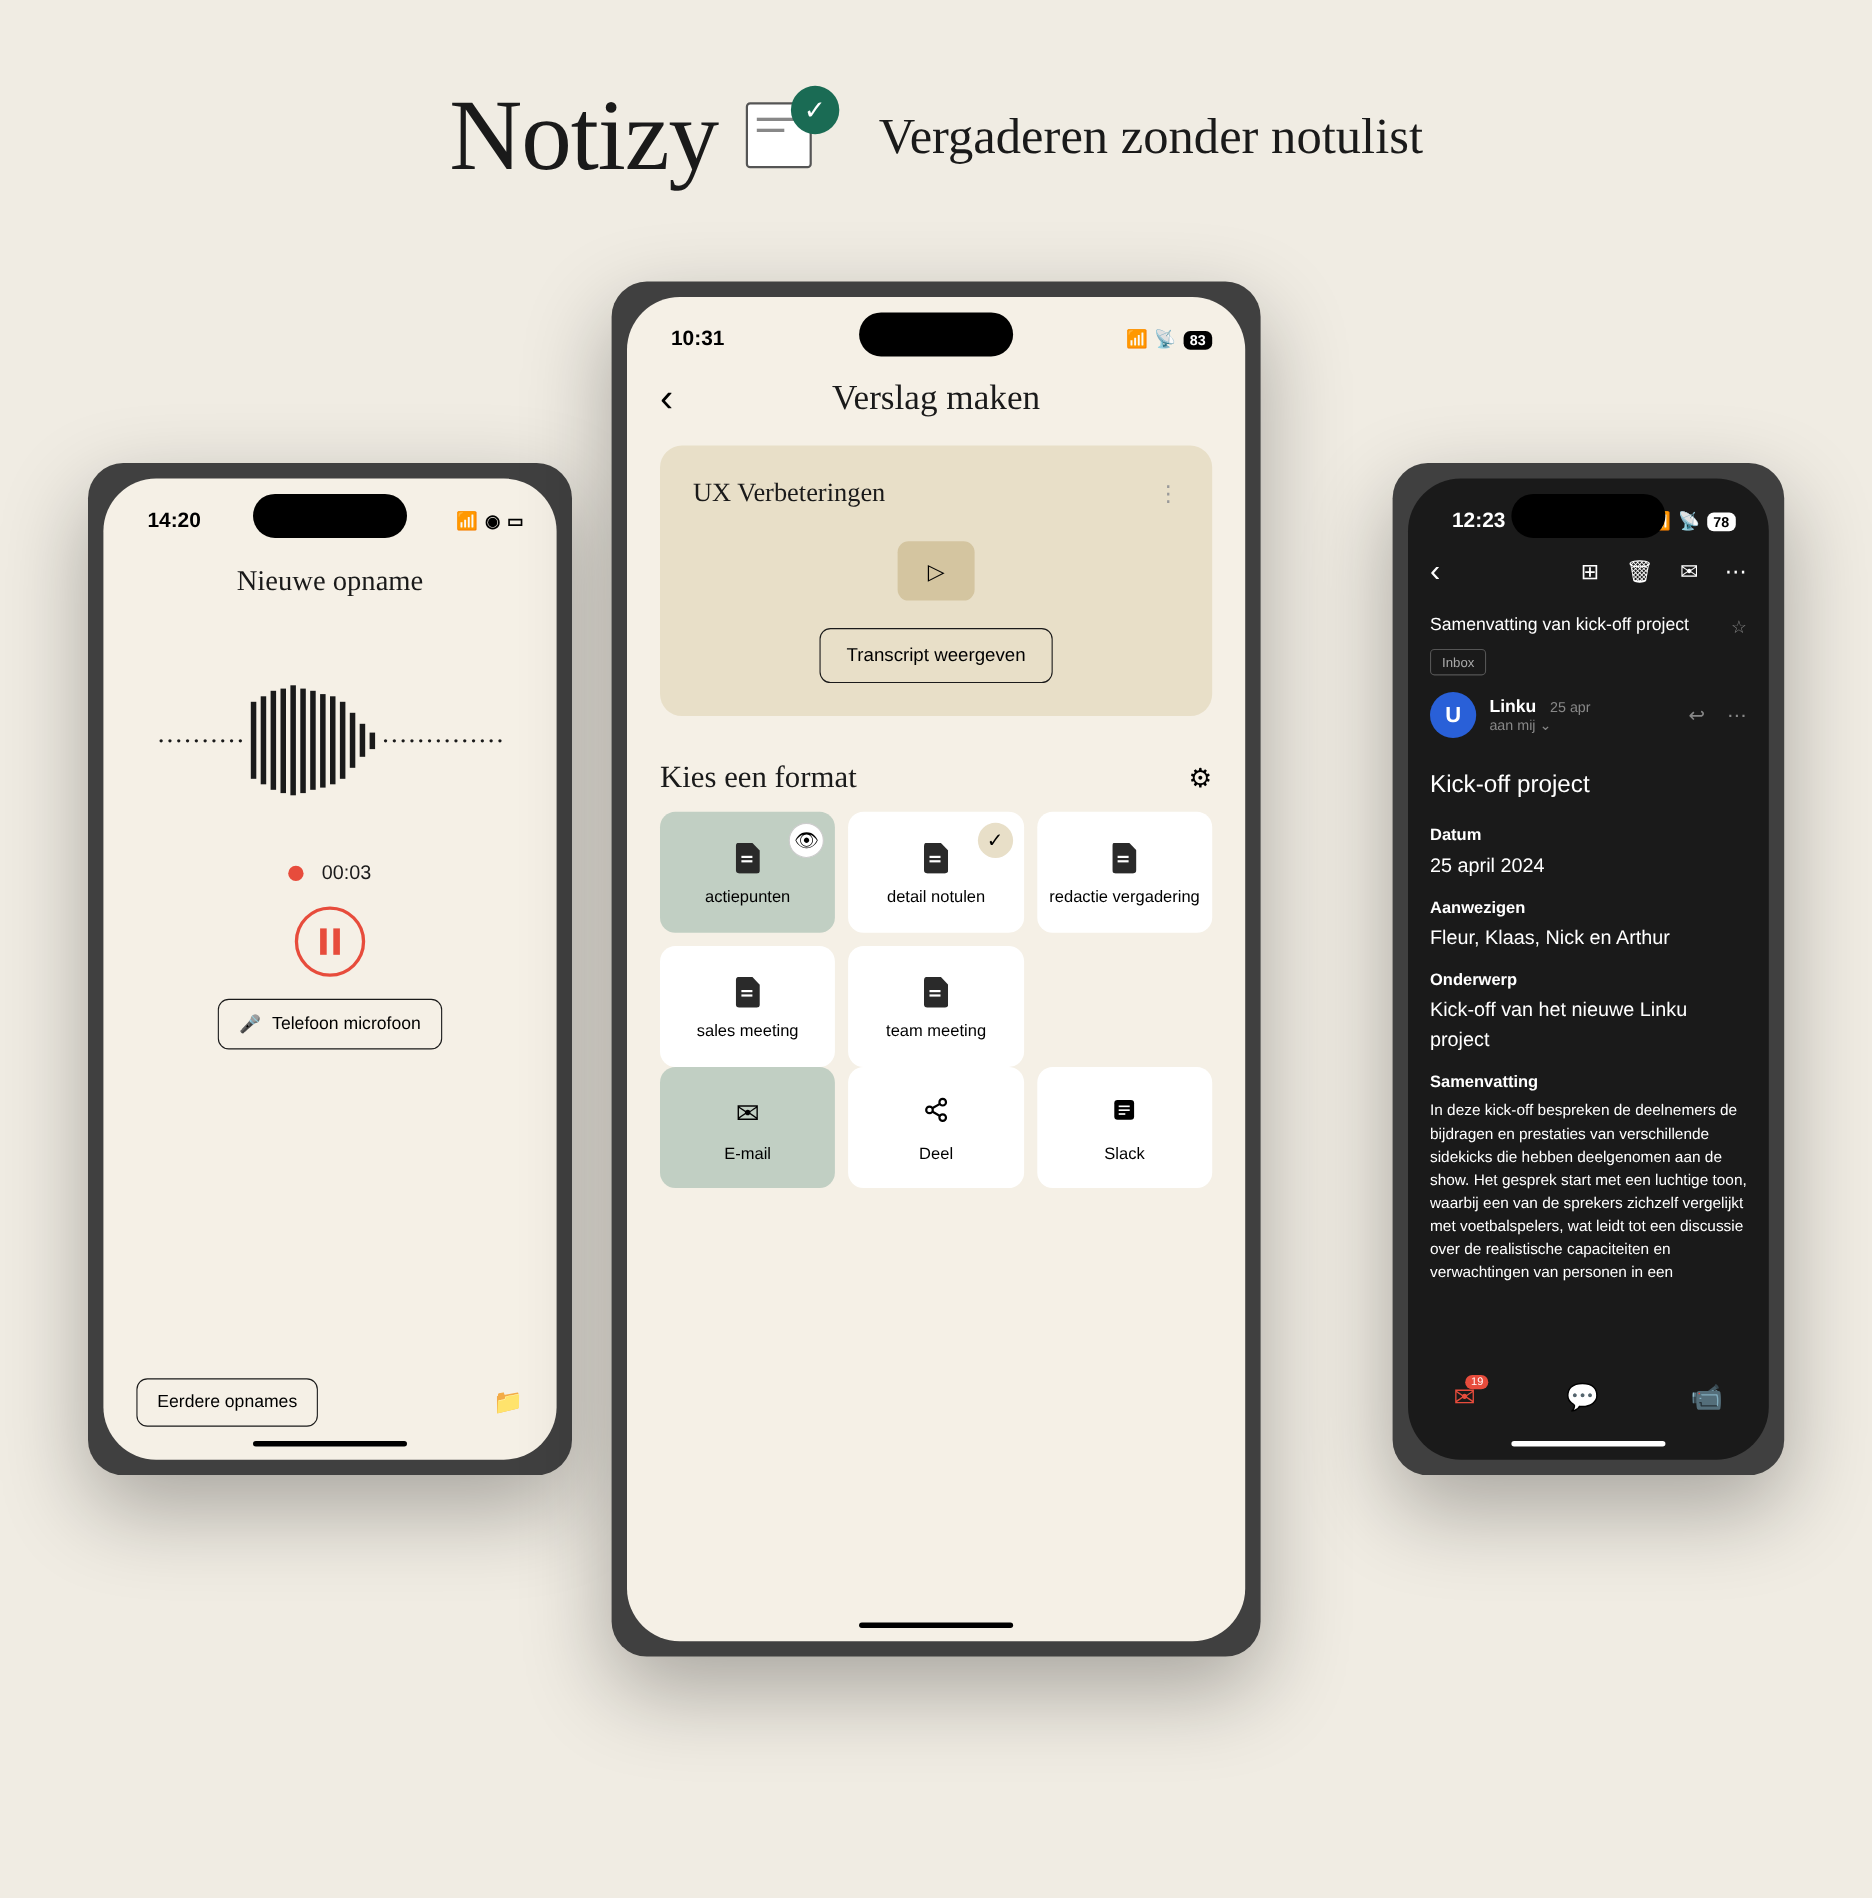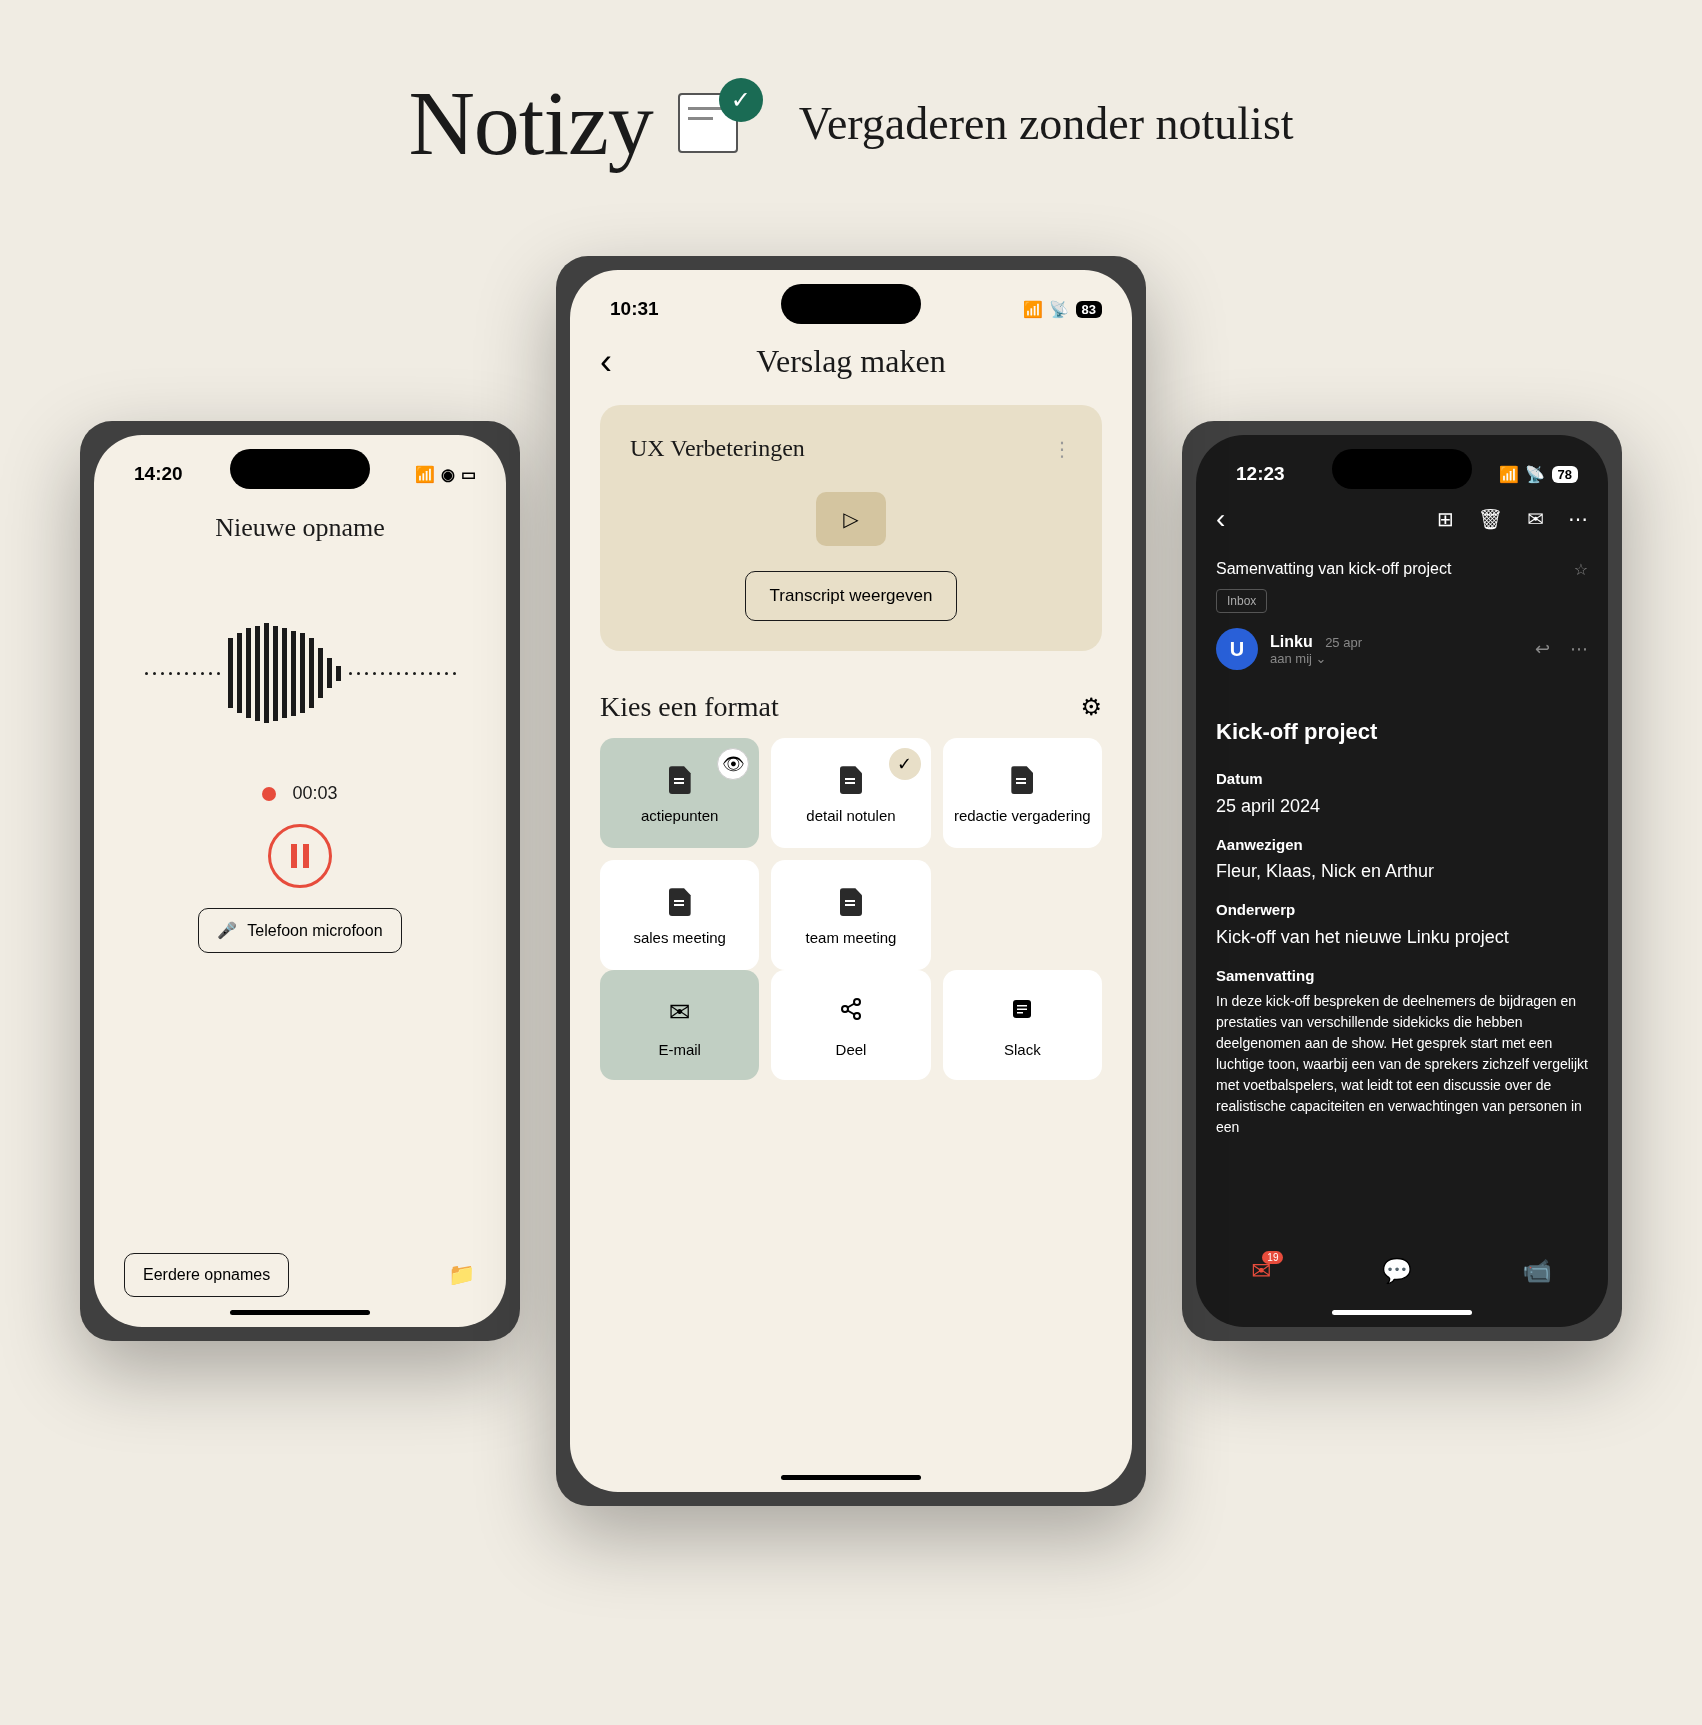--- a/index.html
+++ b/index.html
@@ -128,21 +128,21 @@
       left: 50%;
       transform: translateX(-50%);
       top: 50px;
       width: 590px;
       height: 1250px;
       z-index: 3;
     }
     .phone-right {
       right: 80px;
       top: 215px;
-      width: 440px;
+      width: 356px;
       height: 920px;
       z-index: 1;
     }
     
     .title-center {
       font-family: Georgia, serif;
       font-size: 26px;
       text-align: center;
       padding: 20px 0;
       color: #1a1a1a;
@@ -425,23 +425,22 @@
     .sender-to { font-size: 13px; color: #888; }
     .sender-actions { display: flex; gap: 20px; color: #888; font-size: 18px; }
     .sender-actions span { cursor: pointer; }
     .email-body {
       padding: 10px 20px;
       font-size: 14px;
       line-height: 1.5;
     }
     .email-body h2 {
       font-size: 22px;
-      font-weight: 700;
+      font-weight: 400;
       margin-bottom: 20px;
-      margin-top: 20px;
     }
     .email-body .field-label {
       font-weight: 700;
       font-size: 15px;
       margin-top: 14px;
     }
     .email-body .field-value {
       font-size: 18px;
       margin-top: 2px;
     }

